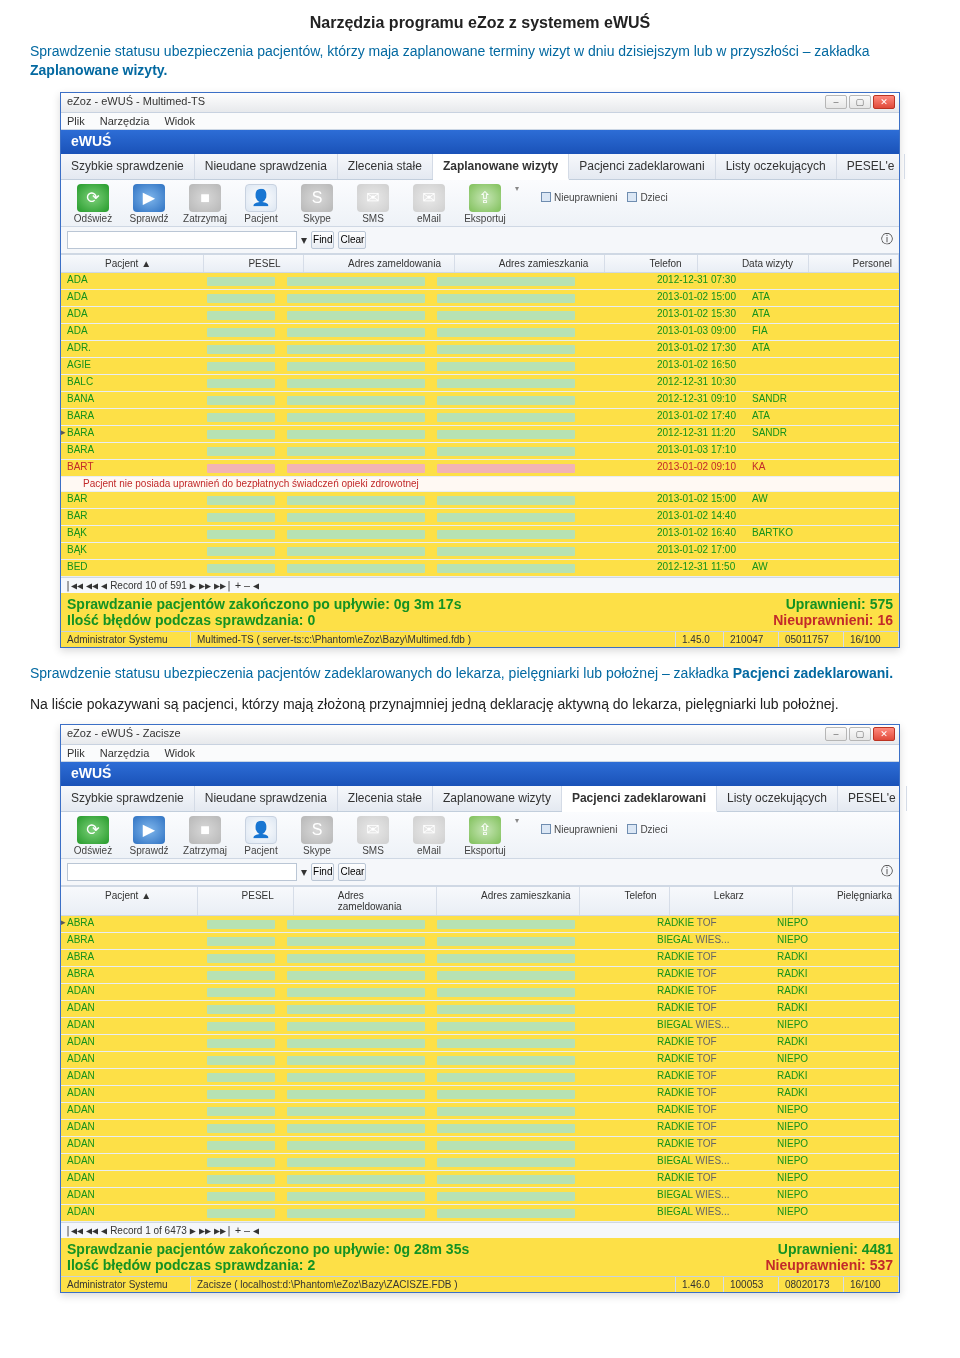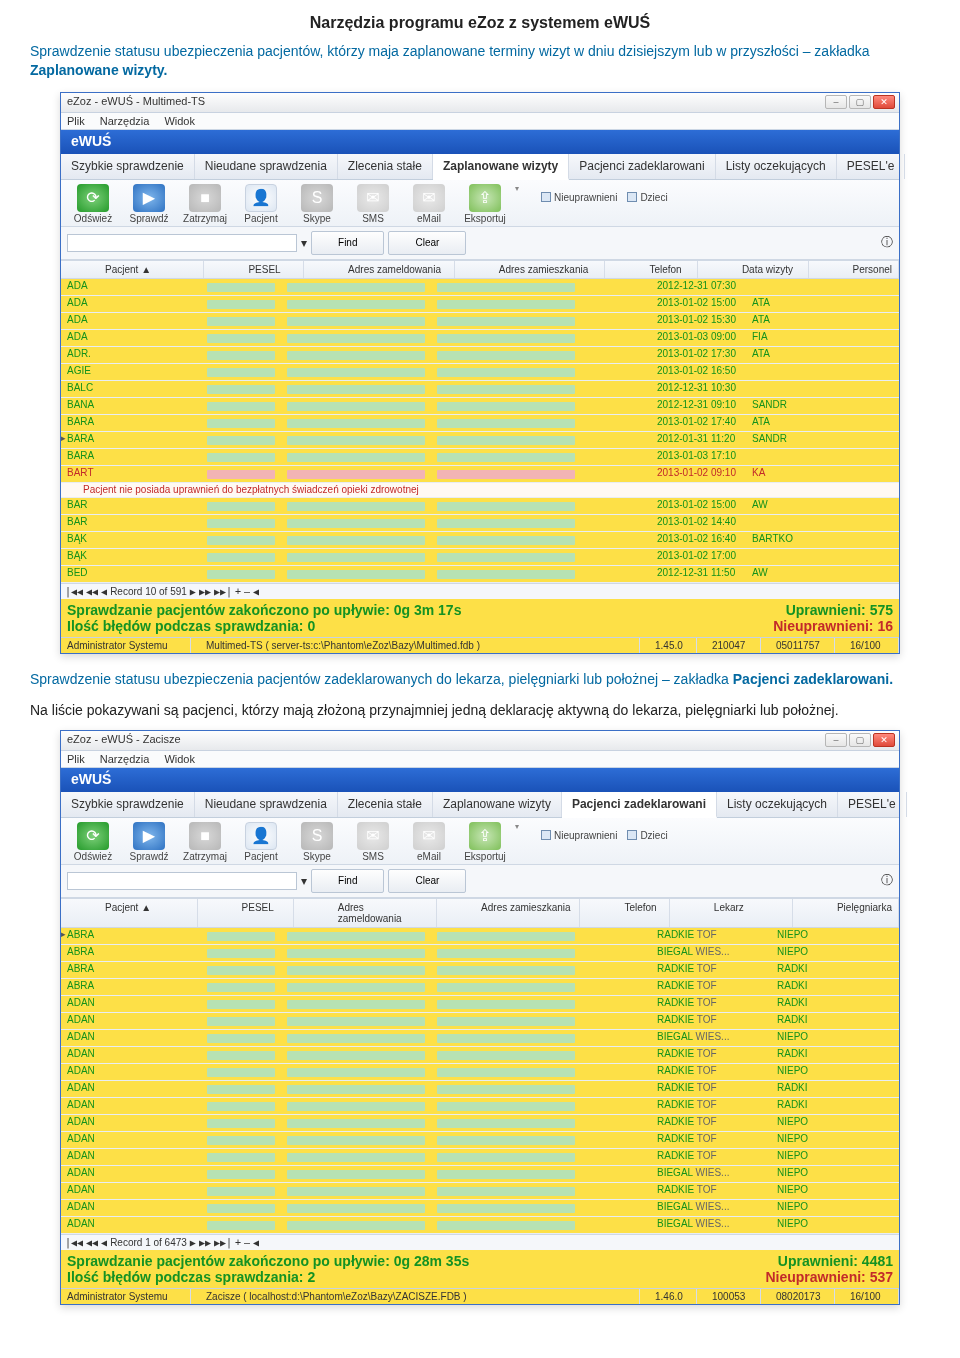--- a/index.html
+++ b/index.html
@@ -33,21 +33,21 @@
   .ic.sms { background: radial-gradient(#e9e9e9,#cfcfcf); }
   .ic.email { background: radial-gradient(#e9e9e9,#cfcfcf); }
   .ic.export { background: radial-gradient(#c7e6b6,#7ebf58); }
   .side-checks { display:flex; align-items:center; gap:10px; font-size:10px; color:#444; margin-left:10px; margin-top:8px;}
   .side-checks .chk { display:flex; align-items:center; gap:3px; }
   .chk .box { width:10px; height:10px; border:1px solid #6f8db0; background:#dbe7f5;}
   .tool-drop { width:12px; font-size:8px; color:#888; display:inline-block; }
 
   .filter-row { display:flex; align-items:center; gap:4px; padding:4px 6px; background:#f5f7fa; border-bottom:1px solid #cfd8e4; }
   .filter-row input[type=text] { height:18px; width:230px; border:1px solid #bac6d5; background:#fff; font-size:11px; padding:0 4px;}
-  .btn-small { height:24px; border:1px solid #bac6d5; background:linear-gradient(#fefefe,#e9edf3); font-size:10px; padding:0 26px; border-radius:2px;text-align:right; }
+  .btn-small { height:18px; border:1px solid #bac6d5; background:linear-gradient(#fefefe,#e9edf3); font-size:10px; padding:0 1px; border-radius:2px;text-align:right; }
 
   .grid { font-size: 10px; }
   .grid-head { display:flex; background: linear-gradient(#f7f9fc,#e9eef5); border-top:1px solid #cfd8e4; border-bottom:1px solid #cfd8e4; }
   .grid-head .col { padding:3px 6px; border-right:1px solid #d6dde8; color:#333;margin-left:38px; }
   .rows { }
   .row { display:flex; height:17px; border-bottom:1px solid #e8edf3; position:relative;}
   .row.green .cell-name, .row.green .cell-date { color:#14921b; }
   .row.red  .cell-name, .row.red .cell-date { color:#c22a2a; }
   .row.sel::before { content:"▸"; position:absolute; left:0; top:1px; color:#555; font-size:9px;}
   .cell { padding:1px 6px; overflow:hidden; white-space:nowrap; text-overflow:ellipsis; }
@@ -56,21 +56,21 @@
   .note-row { font-size:10px;color:#c22a2a;padding:1px 6px 2px 22px;border-bottom:1px solid #e8edf3;background:#fff9f3;}
 
   .pager { display:flex; align-items:center; gap:3px; padding:2px 4px; font-size:10px; color:#333; border-top:1px solid #cfd8e4; background:#f5f7fa;}
   .pager .p-btn{font-family:monospace;}
   .stats { display:flex; justify-content:space-between; padding:3px 6px; font-size:14px; }
   .stats .ok{color:#149223;font-weight:bold;}
   .stats .ok-err{color:#149223;font-weight:bold;}
   .stats .up{color:#149223;font-weight:bold;text-align:right;}
   .stats .nup{color:#c22a2a;font-weight:bold;text-align:right;}
 
-  .statusbar { display:flex; gap:9px; font-size:10px; border-top:1px solid #c8d2e0; }
+  .statusbar { display:flex; gap:0; font-size:10px; border-top:1px solid #c8d2e0; }
   .statusbar .sb { padding:2px 6px; border-right:1px solid #d6dde8; }
 
   
   .A .c1{width:140px;} .A .c2{width:80px;} .A .c3{width:150px;} .A .c4{width:150px;} .A .c5{width:70px;} .A .c6{width:95px;} .A .c7{flex:1;}
   
   .B .c1{width:140px;} .B .c2{width:80px;} .B .c3{width:150px;} .B .c4{width:150px;} .B .c5{width:70px;} .B .c6{width:120px;} .B .c7{flex:1;}
 
 </style>
 </head>
 <body>
@@ -288,21 +288,21 @@
           <div class="cell c2">
             <div class="bar-green"></div>
           </div>
           <div class="cell c3">
             <div class="bar-green"></div>
           </div>
           <div class="cell c4">
             <div class="bar-green"></div>
           </div>
           <div class="cell c5"></div>
-          <div class="cell c6 cell-date">2012-01-31 11:20</div>
+          <div class="cell c6 cell-date">2012-12-31 11:20</div>
           <div class="cell c7 cell-name">SANDR</div>
         </div>
         <div class="row green">
           <div class="cell c1 cell-name">BARA</div>
           <div class="cell c2">
             <div class="bar-green"></div>
           </div>
           <div class="cell c3">
             <div class="bar-green"></div>
           </div>

